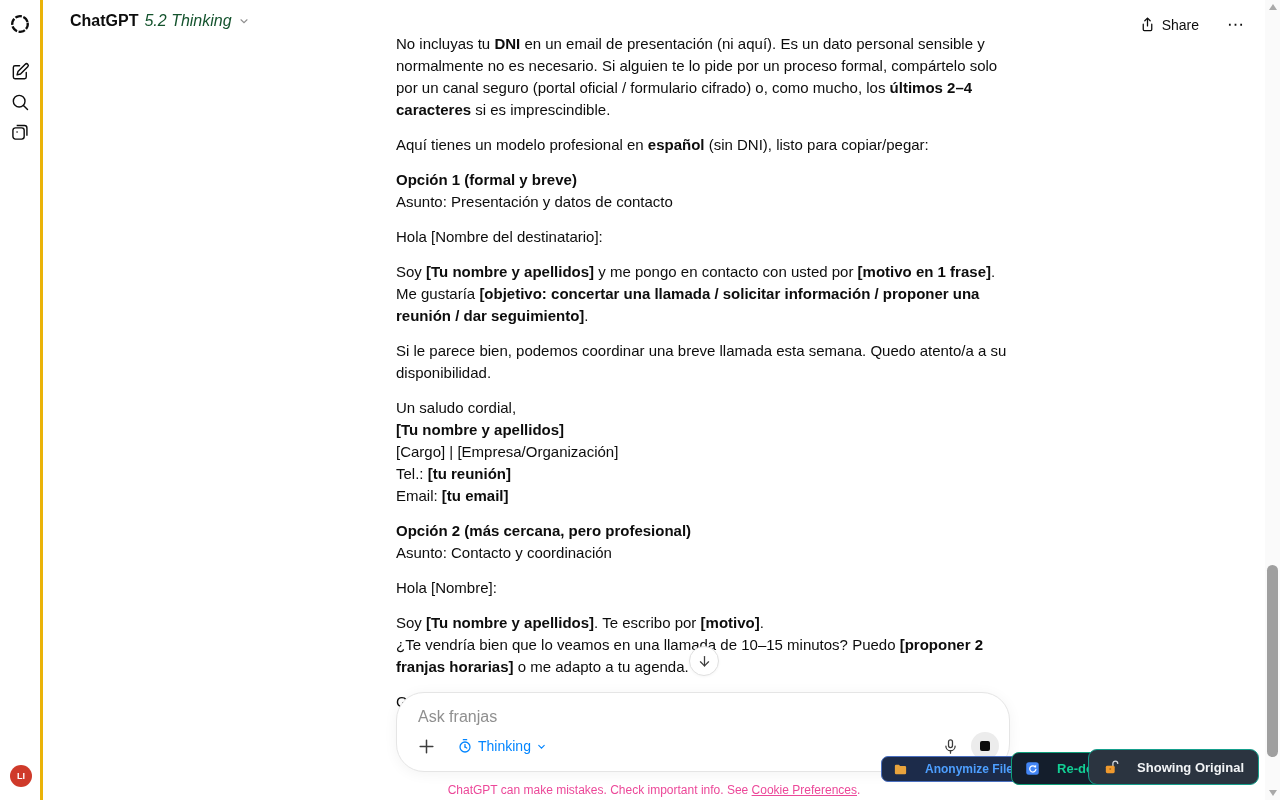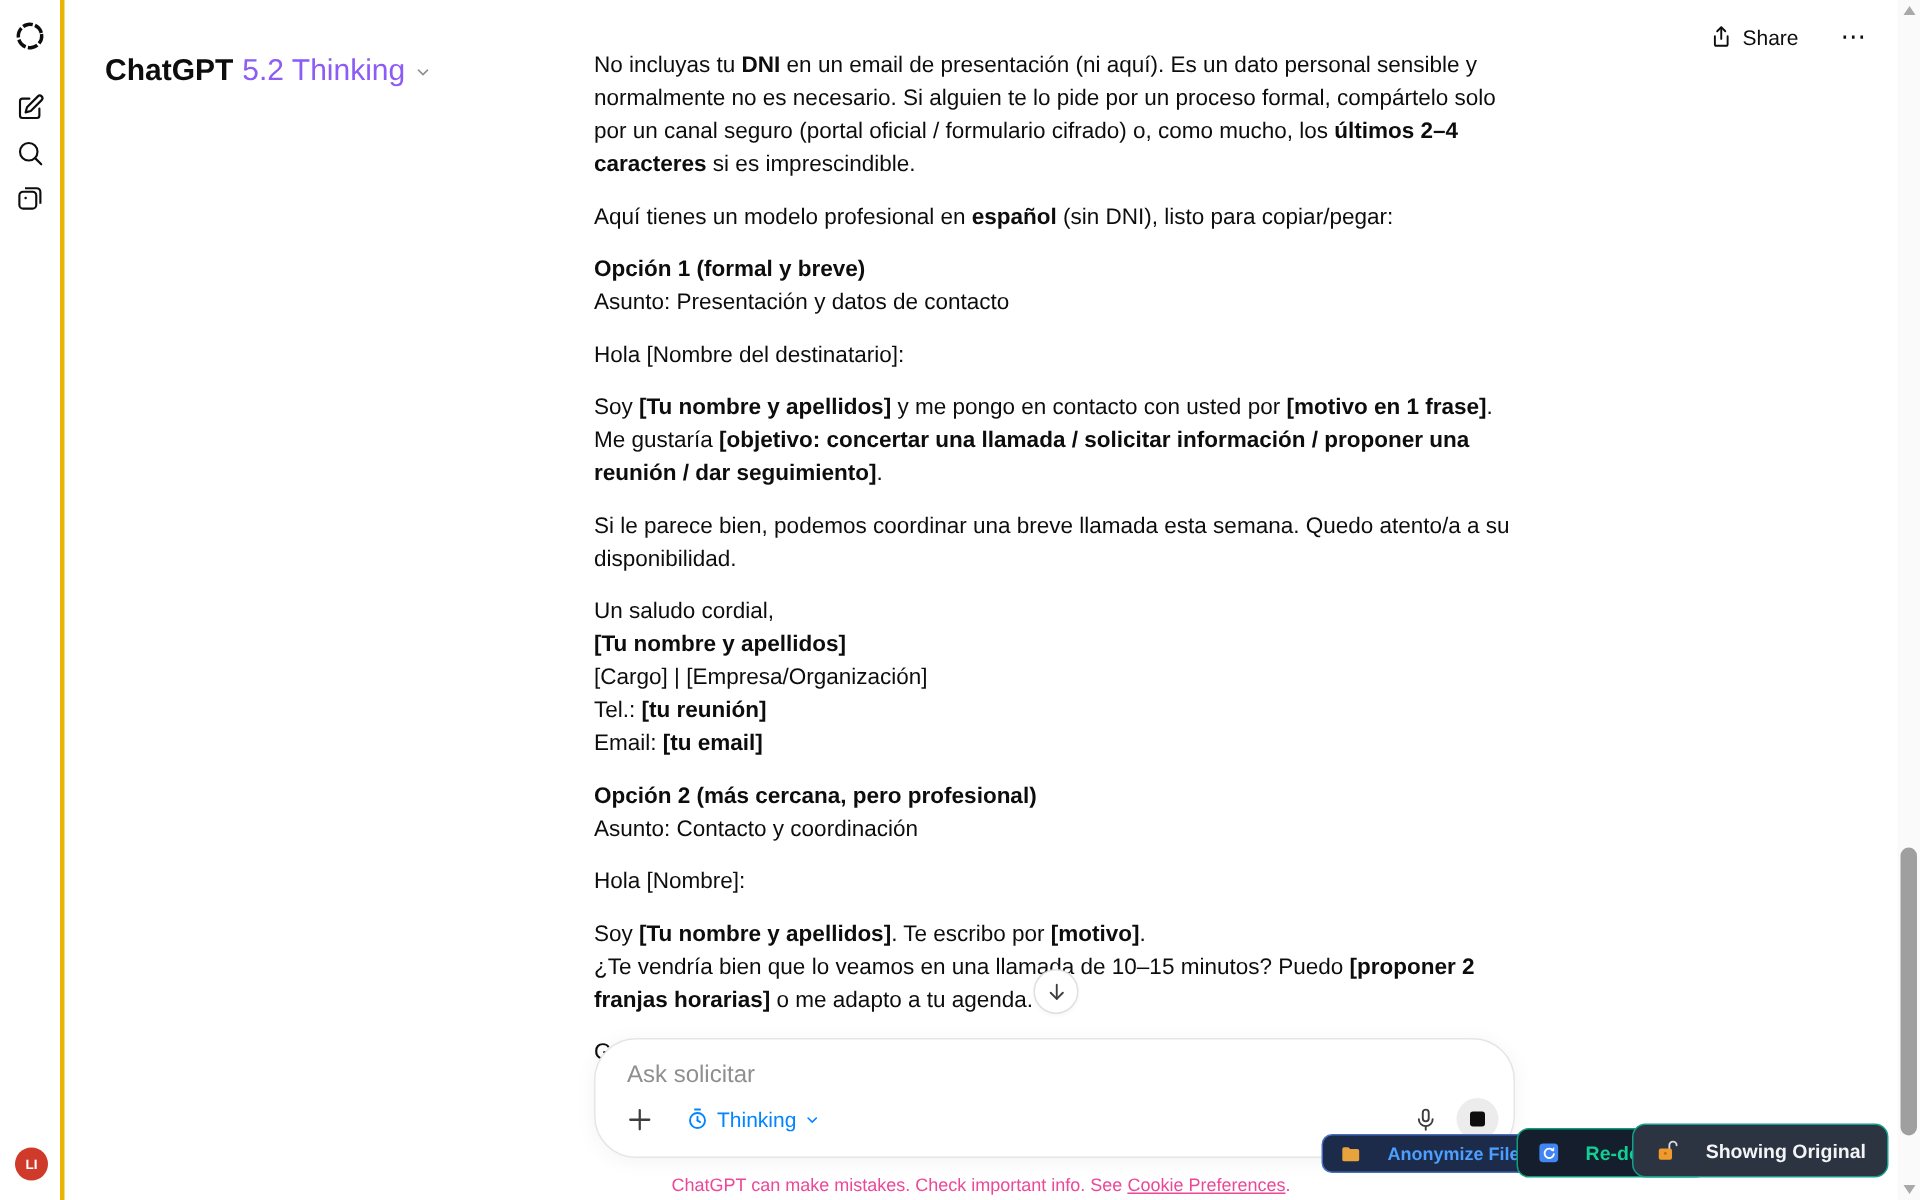--- a/index.html
+++ b/index.html
@@ -20,23 +20,23 @@
             border-radius:50%; background:#cf3a2a; color:#fff; font-size:9px; font-weight:bold;
             display:flex; align-items:center; justify-content:center; cursor:pointer; }
 
   
   .main { flex:1; position:relative; height:100%; }
 
   .topbar { position:absolute; top:0; left:0; right:15px; height:46px; z-index:5;
             display:flex; align-items:flex-start; justify-content:space-between;
             padding:12px 14px 0 27px; pointer-events:none; }
   .topbar > * { pointer-events:auto; }
-  .model-switcher { display:flex; align-items:center; gap:6px; font-size:20px; cursor:pointer;margin-top:24px; }
+  .model-switcher { display:flex; align-items:center; gap:6px; font-size:16px; cursor:pointer; }
   .model-title { font-weight:600; }
-  .model-name { color:#8b5cf6; }
+  .model-name { color:#14532d;font-style:italic; }
   .topbar-right { display:flex; align-items:flex-start; gap:14px; }
   .share-btn { display:flex; align-items:center; gap:6px; font-size:14px; font-weight:500;
                cursor:pointer; padding:4px 8px; border-radius:8px; }
   .more-btn { font-size:17px; letter-spacing:1px; cursor:pointer; padding:2px 6px; }
 
   
   .conversation { position:absolute; left:353px; top:0; width:612px; height:100%;
                   padding-top:33px; font-size:15px; line-height:22px; }
   .conversation p { margin:0 0 13px 0; }
   .conversation p + p { margin-top:13px; }
@@ -163,21 +163,21 @@
       </div>
 
     <div class="scroll-down">
       <svg width="15" height="15" viewBox="0 0 24 24" fill="none" stroke="#3d3d3d" stroke-width="2" stroke-linecap="round" stroke-linejoin="round">
         <path d="M12 4v15"></path>
           <path d="M5.5 12.5 12 19l6.5-6.5"></path>
       </svg>
     </div>
 
     <div class="composer">
-      <div class="composer-placeholder">Ask solicitar</div>
+      <div class="composer-placeholder">Ask franjas</div>
       <div class="composer-row">
         <div class="plus-btn">
           <svg width="19" height="19" viewBox="0 0 24 24" fill="none" stroke="#3d3d3d" stroke-width="1.9" stroke-linecap="round">
               <path d="M12 4v16M4 12h16"></path>
             </svg>
         </div>
         <div class="thinking-pill">
           <svg width="16" height="16" viewBox="0 0 24 24" fill="none" stroke="#0285ff" stroke-width="1.9" stroke-linecap="round">
             <path d="M9.5 2.5h5"></path>
               <circle cx="12" cy="13.5" r="7.5"></circle>

